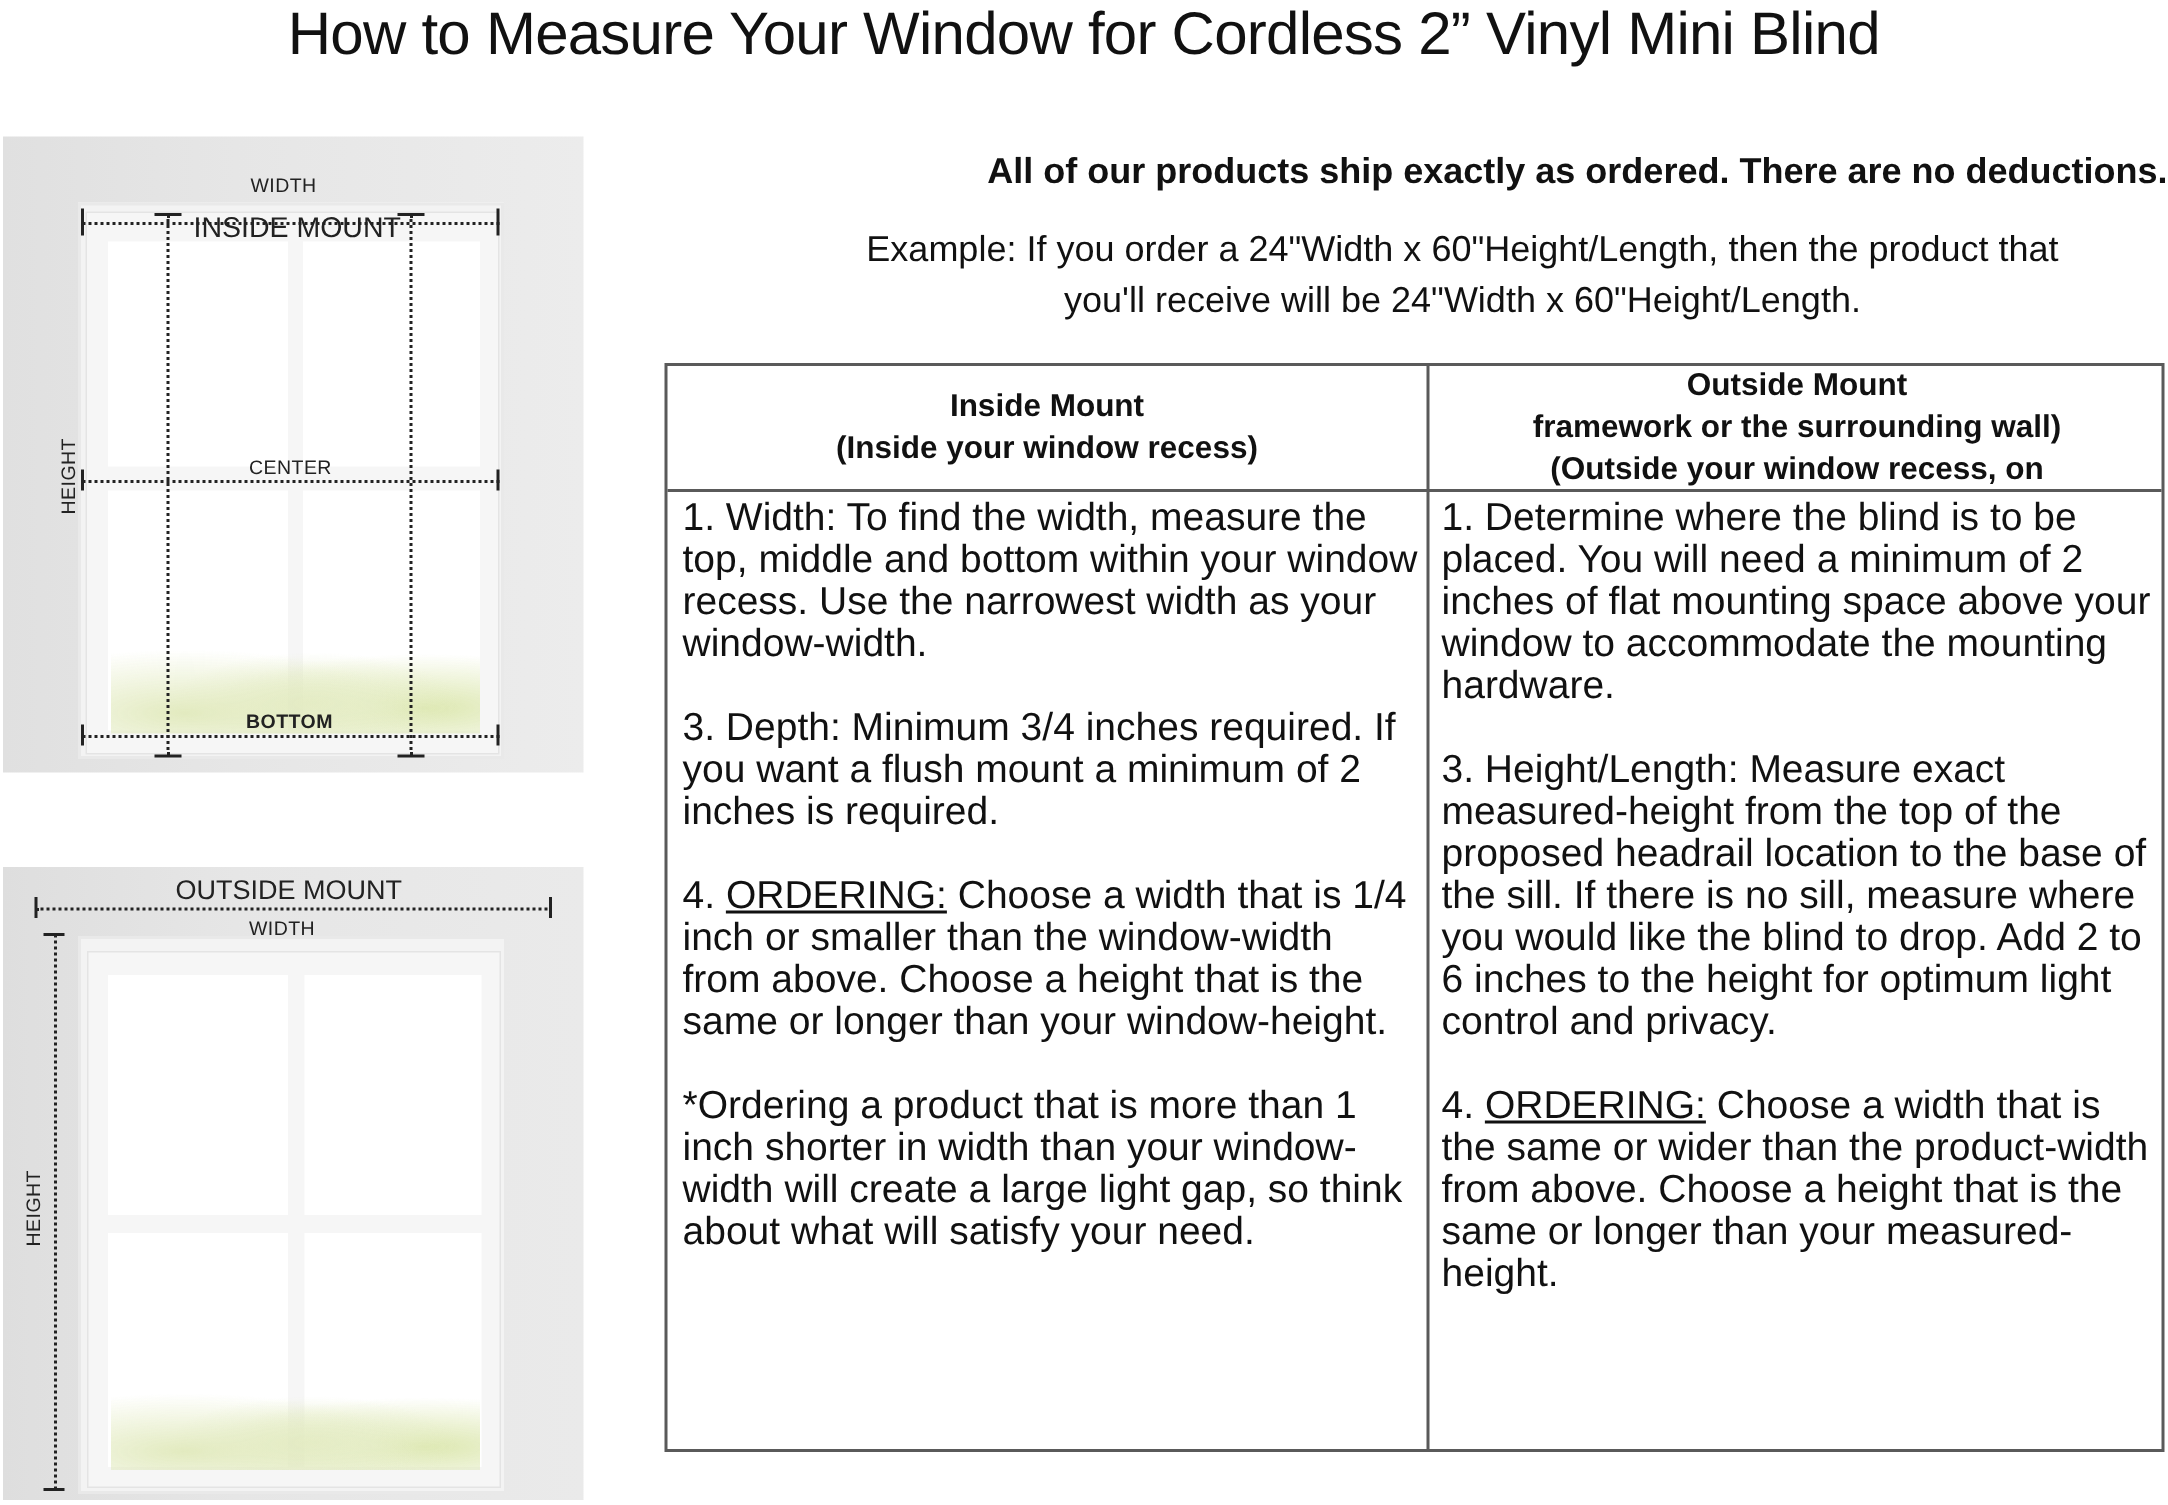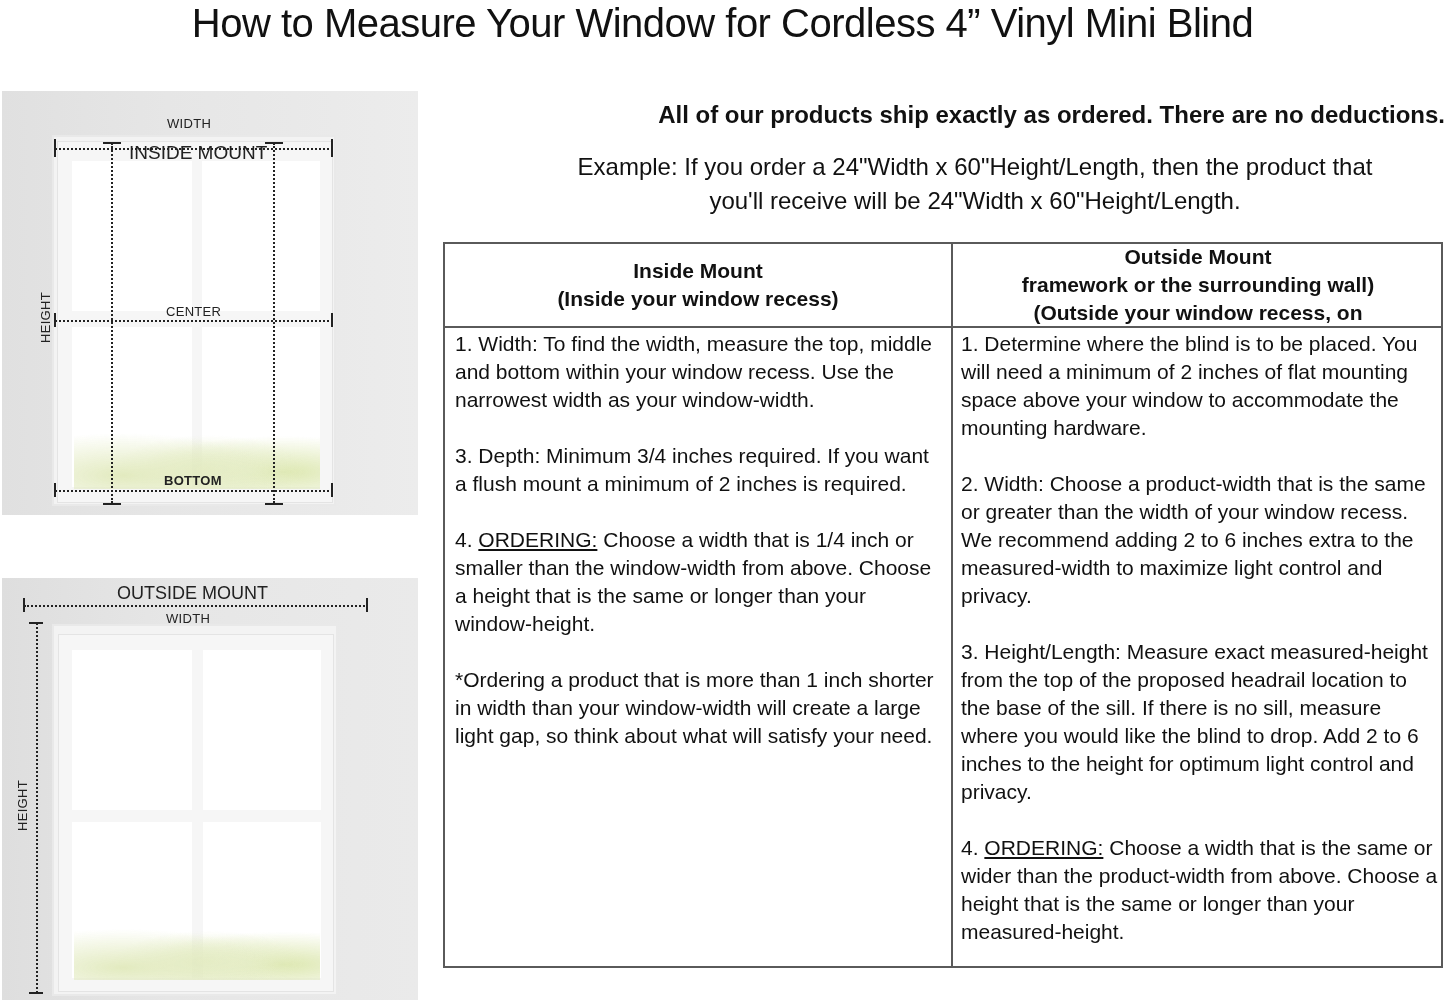--- a/index.html
+++ b/index.html
@@ -1,20 +1,20 @@
 <!DOCTYPE html>
 <html><head>
 <meta charset="utf-8">
 <style>
   html, body { margin:0; padding:0; background:#ffffff; }
   body { width:1445px; height:1003px; position:relative; overflow:hidden; font-family:"Liberation Sans", sans-serif; color:#111; }
   .title { position:absolute; left:0; top:0; width:1445px; text-align:center; font-size:40px; line-height:46px; letter-spacing:-0.5px; color:#111; }
 
   
-  .photo { position:absolute; left:2px; width:387px; background:#e3e3e3;padding-left:29px; }
+  .photo { position:absolute; left:2px; width:387px; background:#e3e3e3; }
   .photo.top { top:91px; height:424px; background:linear-gradient(90deg,#e0e0e0 0%,#e6e6e6 40%,#ececec 100%); }
   .photo.bottom { top:578px; height:422px; background:linear-gradient(90deg,#dedede 0%,#e6e6e6 40%,#eaeaea 100%); }
   .recess { position:absolute; background:#f3f3f3; box-shadow: inset 0 0 0 2px #e9e9e9; }
   .frame { position:absolute; background:#f6f6f6; border:1px solid #e4e4e4; }
   .pane { position:absolute; background:#ffffff; }
   .plants { position:absolute; background:radial-gradient(ellipse at 20% 80%, #dfe8b8 0%, rgba(255,255,255,0) 55%), radial-gradient(ellipse at 55% 70%, #e4ecc4 0%, rgba(255,255,255,0) 50%), radial-gradient(ellipse at 85% 75%, #d9e5a8 0%, rgba(255,255,255,0) 50%); opacity:0.9; }
 
   .dash-h { position:absolute; height:0; border-top:2px dotted #222; }
   .dash-v { position:absolute; width:0; border-left:2px dotted #222; }
   .tick-v { position:absolute; width:2px; background:#222; }
@@ -27,30 +27,30 @@
   .note-bold { position:absolute; left:500px; top:98px; width:945px; text-align:right; font-weight:bold; font-size:24px; line-height:34px; }
   .note-example { position:absolute; left:500px; top:150px; width:950px; text-align:center; font-size:24px; line-height:34px; }
 
   
   .tbl { position:absolute; left:443px; top:242px; width:1000px; height:726px; border:2px solid #5a5a5a; box-sizing:border-box; }
   .tbl .col-div { position:absolute; left:506px; top:0; bottom:0; width:2px; background:#5a5a5a; }
   .tbl .row-div { position:absolute; left:0; right:0; top:82px; height:2px; background:#5a5a5a; }
   .th { position:absolute; top:0; height:82px; display:flex; flex-direction:column; justify-content:center; align-items:center; text-align:center; font-weight:bold; font-size:21px; line-height:28px; }
   .th.left { left:0; width:506px; }
   .th.right { left:508px; width:490px; }
-  .cell { position:absolute; top:86px; font-size:21px; line-height:28px; }
+  .cell { position:absolute; top:86px; font-size:26px; line-height:28px; }
   .cell.left { left:10px; width:490px; }
   .cell.right { left:516px; width:480px; }
   .para { margin:0 0 28px 0; white-space:normal; }
   .u { text-decoration:underline; }
 </style>
 </head>
 <body>
 
-<div class="title">How to Measure Your Window for Cordless 4” Vinyl Mini Blind</div>
+<div class="title">How to Measure Your Window for Cordless 2” Vinyl Mini Blind</div>
 
 <div class="photo top">
   <div class="recess" style="left:50px;top:44px;width:284px;height:371px;"></div>
   <div class="frame" style="left:55px;top:50px;width:274px;height:360px;"></div>
   <div class="pane" style="left:70px;top:70px;width:120px;height:150px;"></div>
   <div class="pane" style="left:200px;top:70px;width:118px;height:150px;"></div>
   <div class="pane" style="left:70px;top:236px;width:120px;height:160px;"></div>
   <div class="pane" style="left:200px;top:236px;width:118px;height:160px;"></div>
   <div class="plants" style="left:72px;top:330px;width:246px;height:68px;"></div>
 
@@ -123,17 +123,16 @@
 
   <div class="cell left">
     <p class="para"><span>1. Width: To find the width, measure the top, middle and bottom within your window recess. Use the narrowest width as your window-width.</span></p>
     <p class="para"><span>3. Depth: Minimum 3/4 inches required. If you want a flush mount a minimum of 2 inches is required.</span></p>
     <p class="para"><span>4. </span><span class="u">ORDERING:</span><span> Choose a width that is 1/4 inch or smaller than the window-width from above. Choose a height that is the same or longer than your window-height.</span></p>
     <p class="para"><span>*Ordering a product that is more than 1 inch shorter in width than your window-width will create a large light gap, so think about what will satisfy your need.</span></p>
   </div>
 
   <div class="cell right">
     <p class="para"><span>1. Determine where the blind is to be placed. You will need a minimum of 2 inches of flat mounting space above your window to accommodate the mounting hardware.</span></p>
-    <p class="para"><span>2. Width: Choose a product-width that is the same or greater than the width of your window recess. We recommend adding 2 to 6 inches extra to the measured-width to maximize light control and privacy.</span></p>
     <p class="para"><span>3. Height/Length: Measure exact measured-height from the top of the proposed headrail location to the base of the sill. If there is no sill, measure where you would like the blind to drop. Add 2 to 6 inches to the height for optimum light control and privacy.</span></p>
     <p class="para"><span>4. </span><span class="u">ORDERING:</span><span> Choose a width that is the same or wider than the product-width from above. Choose a height that is the same or longer than your measured-height.</span></p>
   </div>
 </div>
 
 </body></html>

